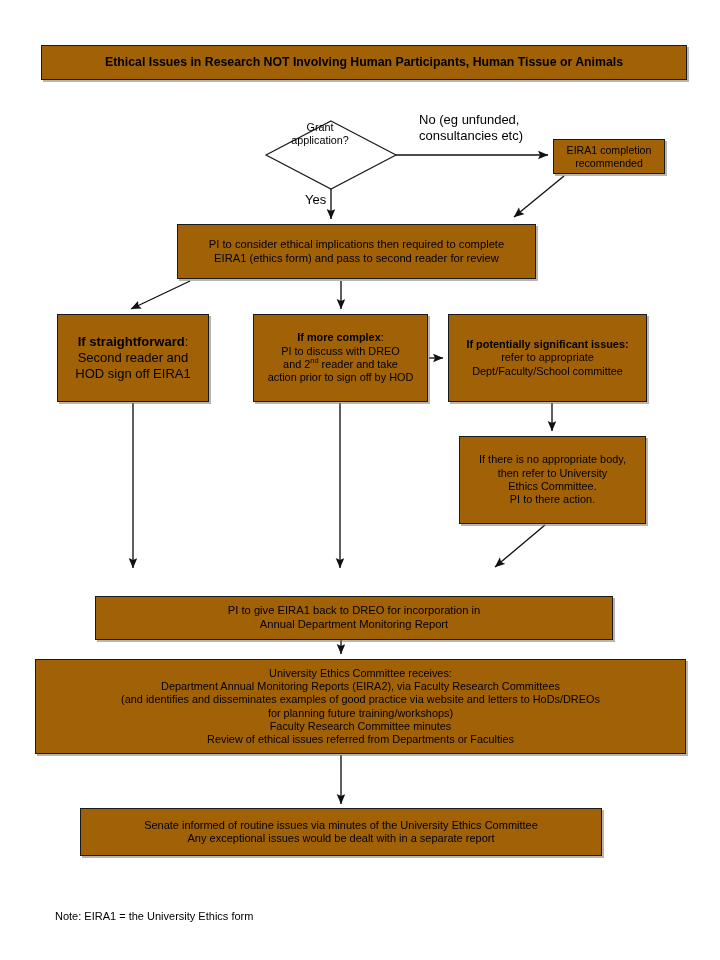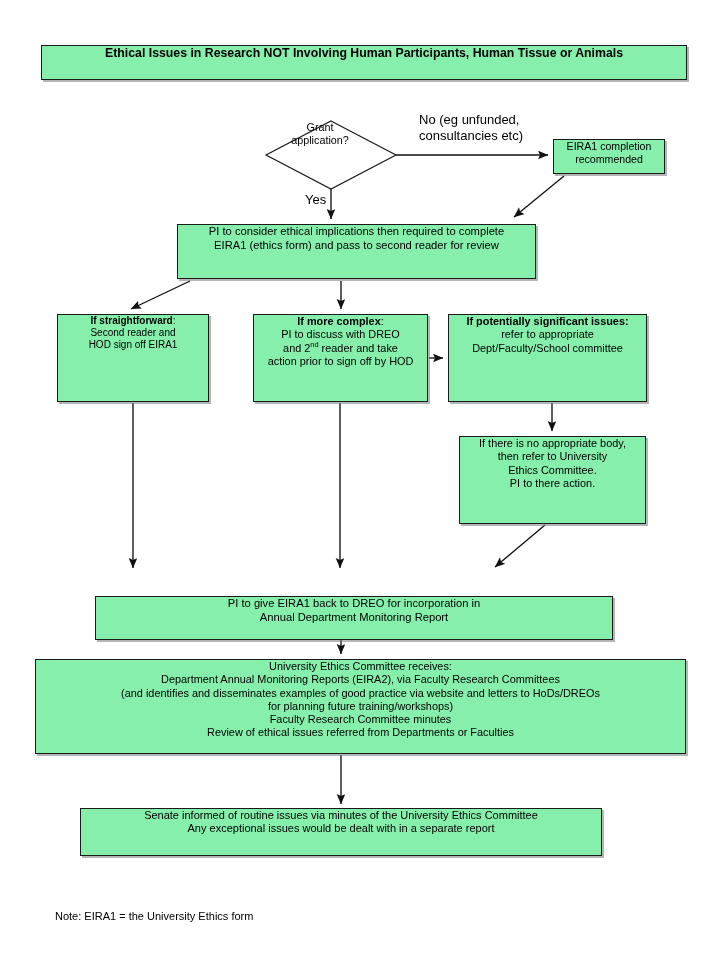--- a/index.html
+++ b/index.html
@@ -18,22 +18,23 @@
   #canvas {
     position: absolute;
     left: 0; top: 0;
     width: 720px;
     height: 960px;
   }
   .node {
     position: absolute;
     box-sizing: border-box;
     border: 1px solid #1a1a1a;
-    background: #86efac;
+    background: #a16207;
     display: flex;
+    align-items: center;
     justify-content: center;
     text-align: center;
     line-height: 1.22;
     z-index: 3;
   }
   .node .inner { width: 100%; padding: 0 4px; box-sizing: border-box; }
 
   
   .shadowed { box-shadow: 2px 2px 0 rgba(120,120,120,0.55); }
 
@@ -44,21 +45,21 @@
   #eira1-box {
     left: 553px; top: 139px; width: 112px; height: 35px;
     font-size: 10.6px;
   }
   #pi-consider-box {
     left: 177px; top: 224px; width: 359px; height: 55px;
     font-size: 11.2px;
   }
   #straightforward-box {
     left: 57px; top: 314px; width: 152px; height: 88px;
-    font-size: 10px;
+    font-size: 13px;
   }
   #complex-box {
     left: 253px; top: 314px; width: 175px; height: 88px;
     font-size: 10.9px;
   }
   #significant-box {
     left: 448px; top: 314px; width: 199px; height: 88px;
     font-size: 10.9px;
   }
   #no-body-box {

